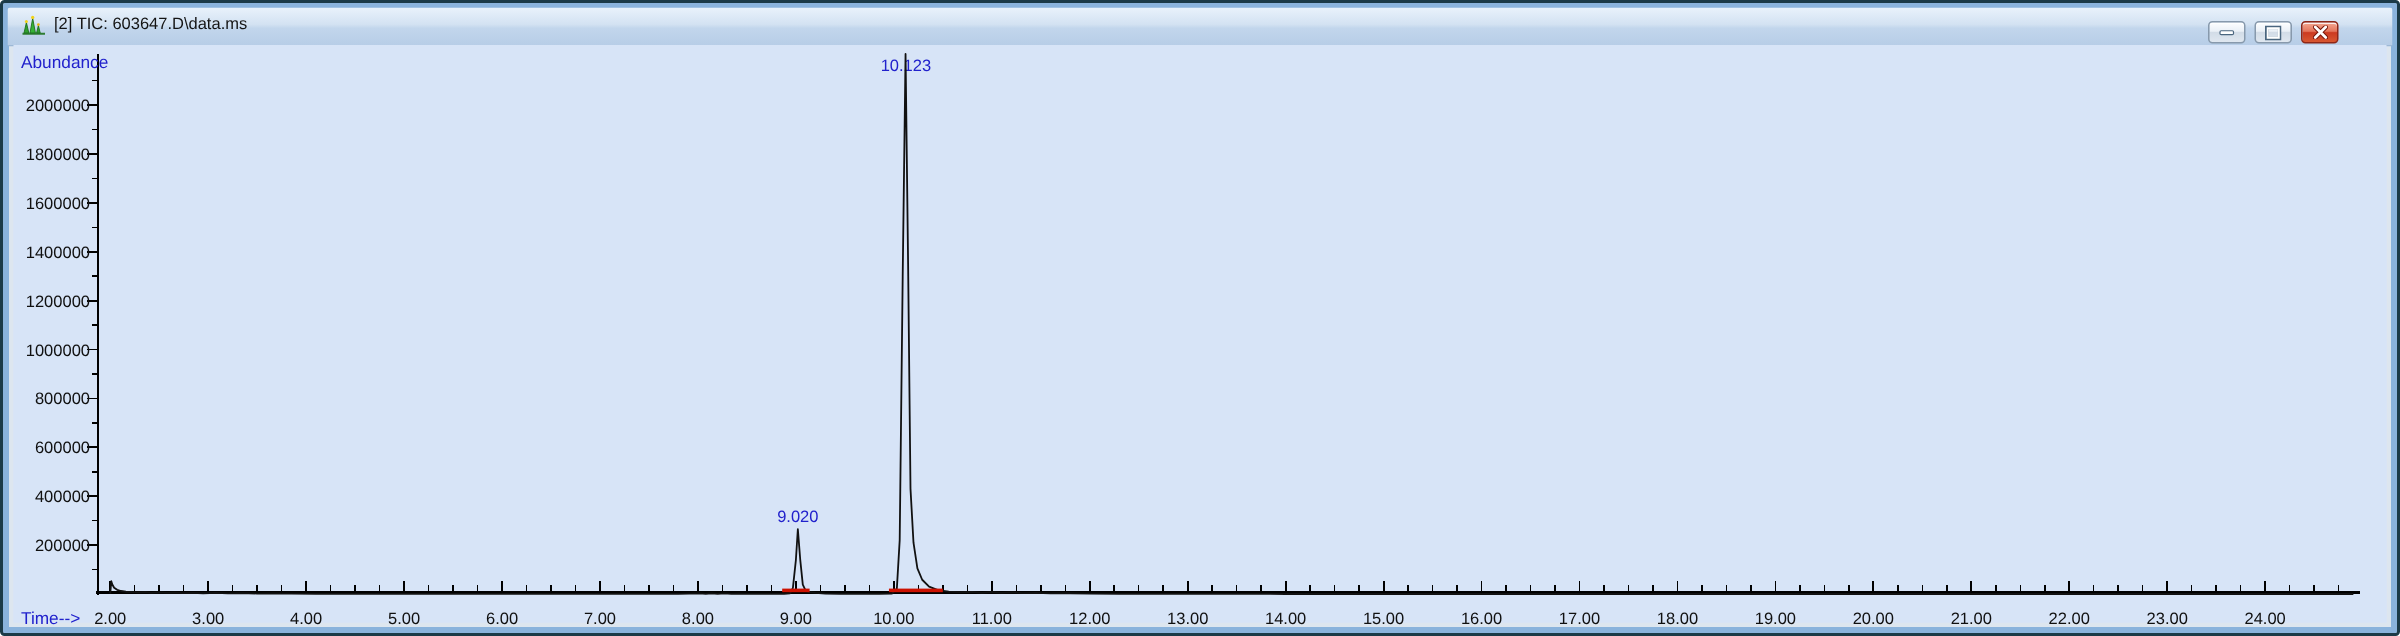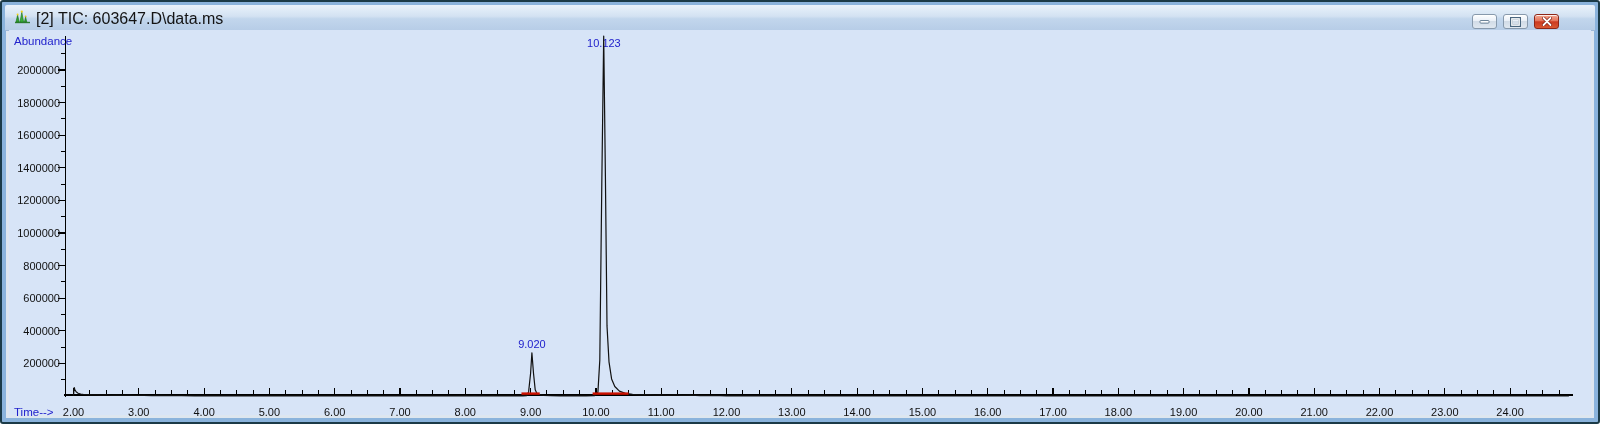--- a/index.html
+++ b/index.html
@@ -13,21 +13,21 @@
   }
   .titlebar{
     position:absolute;left:3px;right:3px;top:3px;height:25px;
     background:linear-gradient(#e9f2fb 0%, #d3e2f2 45%, #c2d6ec 55%, #b7cde7 100%);
     border-bottom:1px solid #9db8d6;
     border-radius:2px 2px 0 0;
   }
   .app-icon{position:absolute;left:9px;top:4px;width:17px;height:17px;display:block;}
   .title-text{
     position:absolute;left:31px;top:5px;
-    font-size:16px;color:#141414;white-space:nowrap;
+    font-size:11px;color:#141414;white-space:nowrap;
   }
   .win-buttons{position:absolute;right:36px;top:9px;display:flex;gap:6px;}
   .wbtn{
     width:25px;height:15px;padding:0;margin:0;
     border:1px solid #8799ac;border-radius:3px;
     display:flex;align-items:center;justify-content:center;
     background:linear-gradient(#fdfeff 0%, #eaf0f7 45%, #d2dce7 50%, #dfe7f0 100%);
     box-shadow:inset 0 1px 0 rgba(255,255,255,.8);
     cursor:default;
   }

